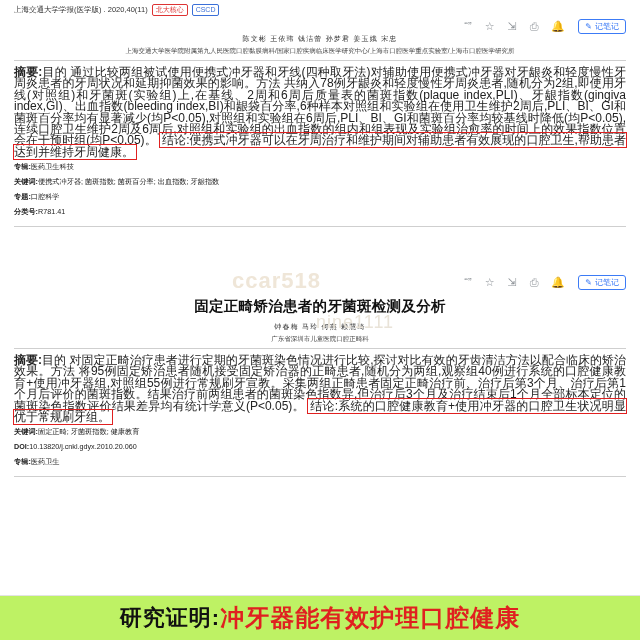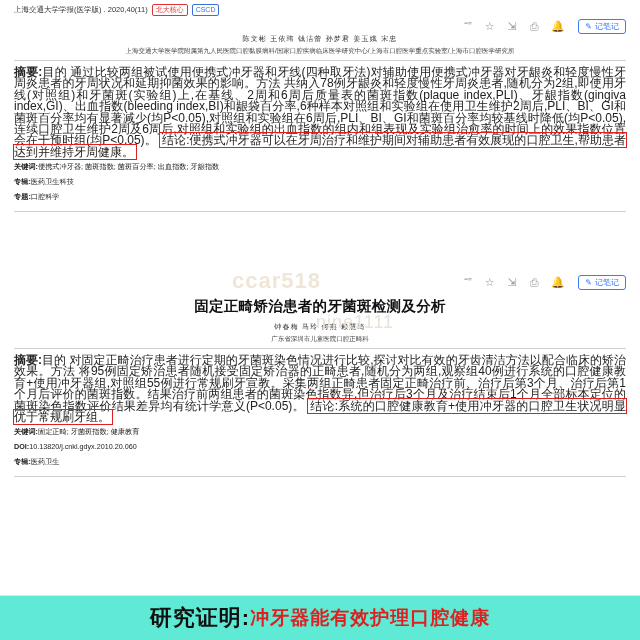--- a/index.html
+++ b/index.html
@@ -110,26 +110,26 @@
   }
   .wm2{
     position:absolute;left:316px;top:312px;
     font-size:18px;color:#e9e3d8;font-weight:400;
     letter-spacing:1px;pointer-events:none;
   }
 
   
   .banner{
     position:absolute;left:0;bottom:0;width:640px;height:44px;
-    background:#5eead4;
+    background:#bef264;
     border-top:1px solid #e3e3e3;
     display:flex;align-items:center;justify-content:center;
   }
   .banner .b1{font-size:22px;font-weight:700;color:#111;letter-spacing:1px;}
-  .banner .b2{font-size:19px;font-weight:700;color:#e02020;letter-spacing:1px;}
+  .banner .b2{font-size:24px;font-weight:700;color:#e02020;letter-spacing:1px;}
 </style>
 </head>
 <body>
 
 <div class="page">
 
   <div class="article" style="top:0px;">
 
     <div class="meta-row">
       <span class="meta-source">上海交通大学学报(医学版) . 2020,40(11)</span>
@@ -152,27 +152,30 @@
 
     <div class="authors">陈文彬   王依玮   钱洁蕾   孙梦君   姜玉娥   宋忠</div>
     <div class="affil">上海交通大学医学院附属第九人民医院口腔黏膜病科/国家口腔疾病临床医学研究中心/上海市口腔医学重点实验室/上海市口腔医学研究所</div>
 
     <div class="para">
       <b>摘要:</b><span>目的 通过比较两组被试使用便携式冲牙器和牙线(四种取牙法)对辅助使用便携式冲牙器对牙龈炎和轻度慢性牙周炎患者的牙周状况和延期抑菌效果的影响。方法 共纳入78例牙龈炎和轻度慢性牙周炎患者,随机分为2组,即使用牙线(对照组)和牙菌斑(实验组)上,在基线、2周和6周后质量表的菌斑指数(plaque index,PLI)、牙龈指数(gingiva index,GI)、出血指数(bleeding index,BI)和龈袋百分率,6种样本对照组和实验组在使用卫生维护2周后,PLI、BI、GI和菌斑百分率均有显著减少(均P&lt;0.05),对照组和实验组在6周后,PLI、BI、GI和菌斑百分率均较基线时降低(均P&lt;0.05),连续口腔卫生维护2周及6周后,对照组和实验组的出血指数的组内和组表现及实验组治愈率的时间上的效果指数位置会在干预时组(均P&lt;0.05)。</span>
       <span class="redbox">结论:便携式冲牙器可以在牙周治疗和维护期间对辅助患者有效展现的口腔卫生,帮助患者达到并维持牙周健康。</span>
     </div>
 
     <div class="kv">
+      <b>专辑:</b><span>医药卫生科技</span>
+    </div>
+    <div class="kv">
       <b>关键词:</b><span>便携式冲牙器; 菌斑指数; 菌斑百分率; 出血指数; 牙龈指数</span>
     </div>
     <div class="kv">
-      <b>专辑:</b><span>医药卫生科技</span>
-    </div>
-    <div class="kv">
       <b>专题:</b><span>口腔科学</span>
+    </div>
+    <div class="kv">
+      <b>分类号:</b><span>R781.41</span>
     </div>
 
     <div class="divider"></div>
   </div>
 
   <div class="article" style="top:272px;">
 
 
     <div class="toolbar">
       <span class="ic">“”</span>

